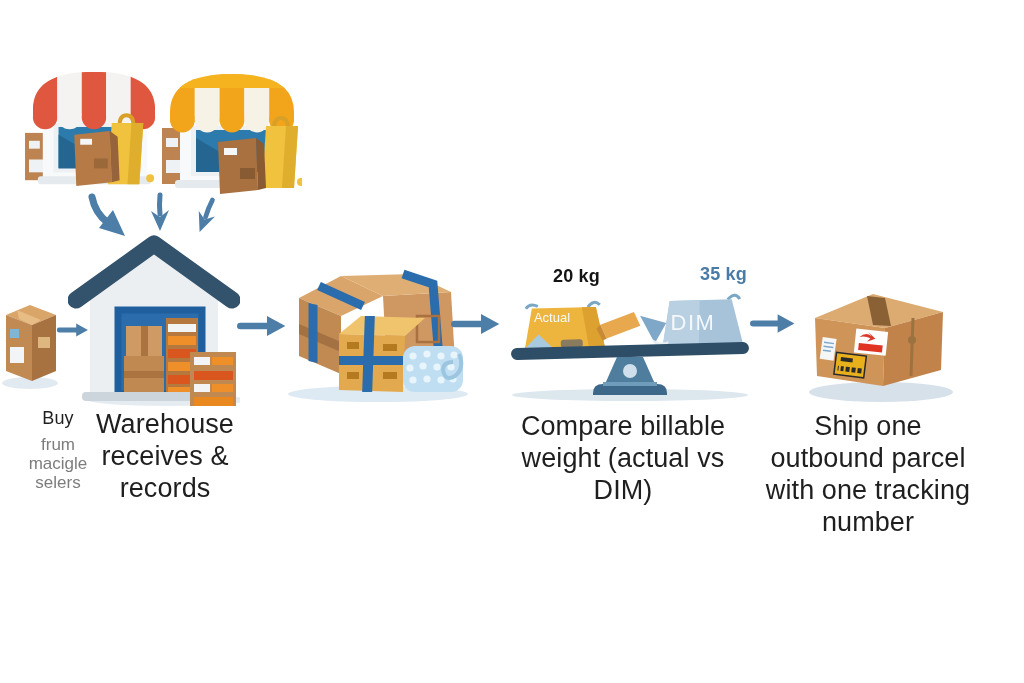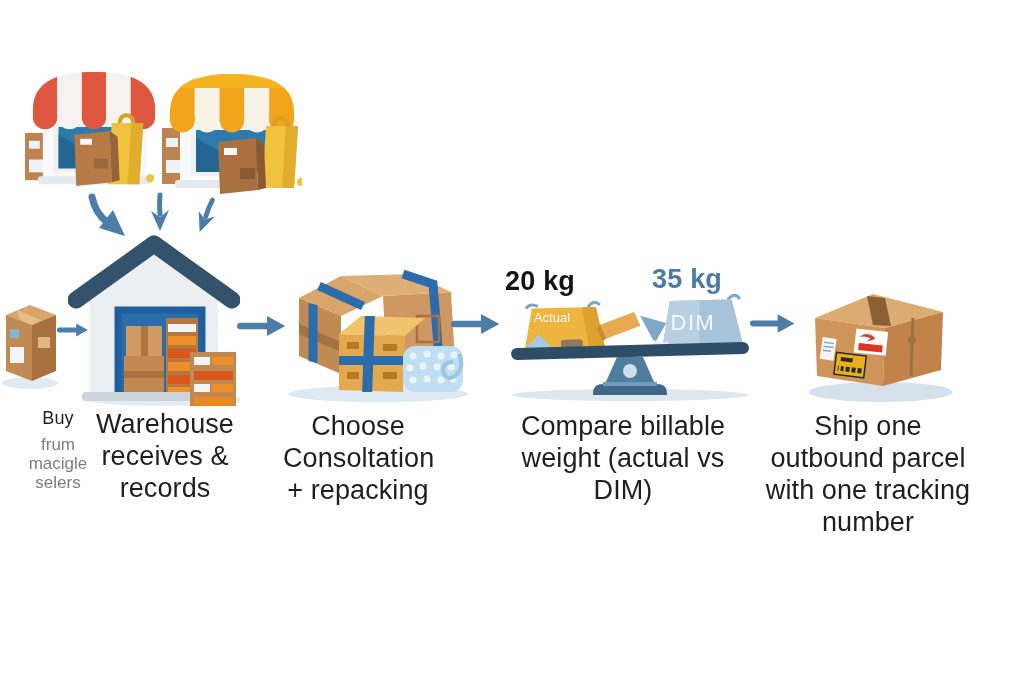--- a/index.html
+++ b/index.html
@@ -6,21 +6,21 @@
   body{font-family:"Liberation Sans", sans-serif; background:#ffffff;}
   #stage{position:relative;width:1024px;height:683px;background:#ffffff;overflow:hidden;}
   .abs{position:absolute;}
   .step-label{
     font-size:27px;color:#1f1f1f;text-align:center;line-height:1.18;
     letter-spacing:0.1px;
   }
   .sub-label{
     font-size:17px;color:#7d7d7d;text-align:center;line-height:1.12;margin-top:6px;
   }
-  .weight-num{font-size:27px;font-weight:600;text-align:left;letter-spacing:0.2px;}
+  .weight-num{font-size:18px;font-weight:600;text-align:right;letter-spacing:0.2px;}
   .weight-num.actual{color:#141414;}
   .weight-num.dim{color:#4a7ba6;}
   .weight-tag{color:#f4f8fb;text-align:center;}
   .weight-tag.actual{font-size:13px;}
   .weight-tag.dim{font-size:22px;letter-spacing:1.5px;}
   .caption{
     font-size:31px;font-style:italic;color:#181818;line-height:1.95;
     letter-spacing:0.2px;
   }
   svg{display:block;}
@@ -332,20 +332,19 @@
     </svg>
   </div>
 
   <div class="abs" style="left:22px;top:408px;width:72px;">
     <div class="step-label" style="font-size:18px;">Buy</div>
     <div class="sub-label">frum macigle selers</div>
   </div>
 
   <div class="abs step-label" style="left:95px;top:409px;width:140px;">Warehouse receives &amp; records</div>
 
-  <div class="abs step-label" style="left:283px;top:411px;width:150px;">Choose Consoltation + repacking</div>
 
   <div class="abs step-label" style="left:493px;top:411px;width:260px;">Compare billable weight (actual vs DIM)</div>
 
   <div class="abs step-label" style="left:763px;top:411px;width:210px;">Ship one outbound parcel with one tracking number</div>
 
 
 </div>
 
 </body></html>

